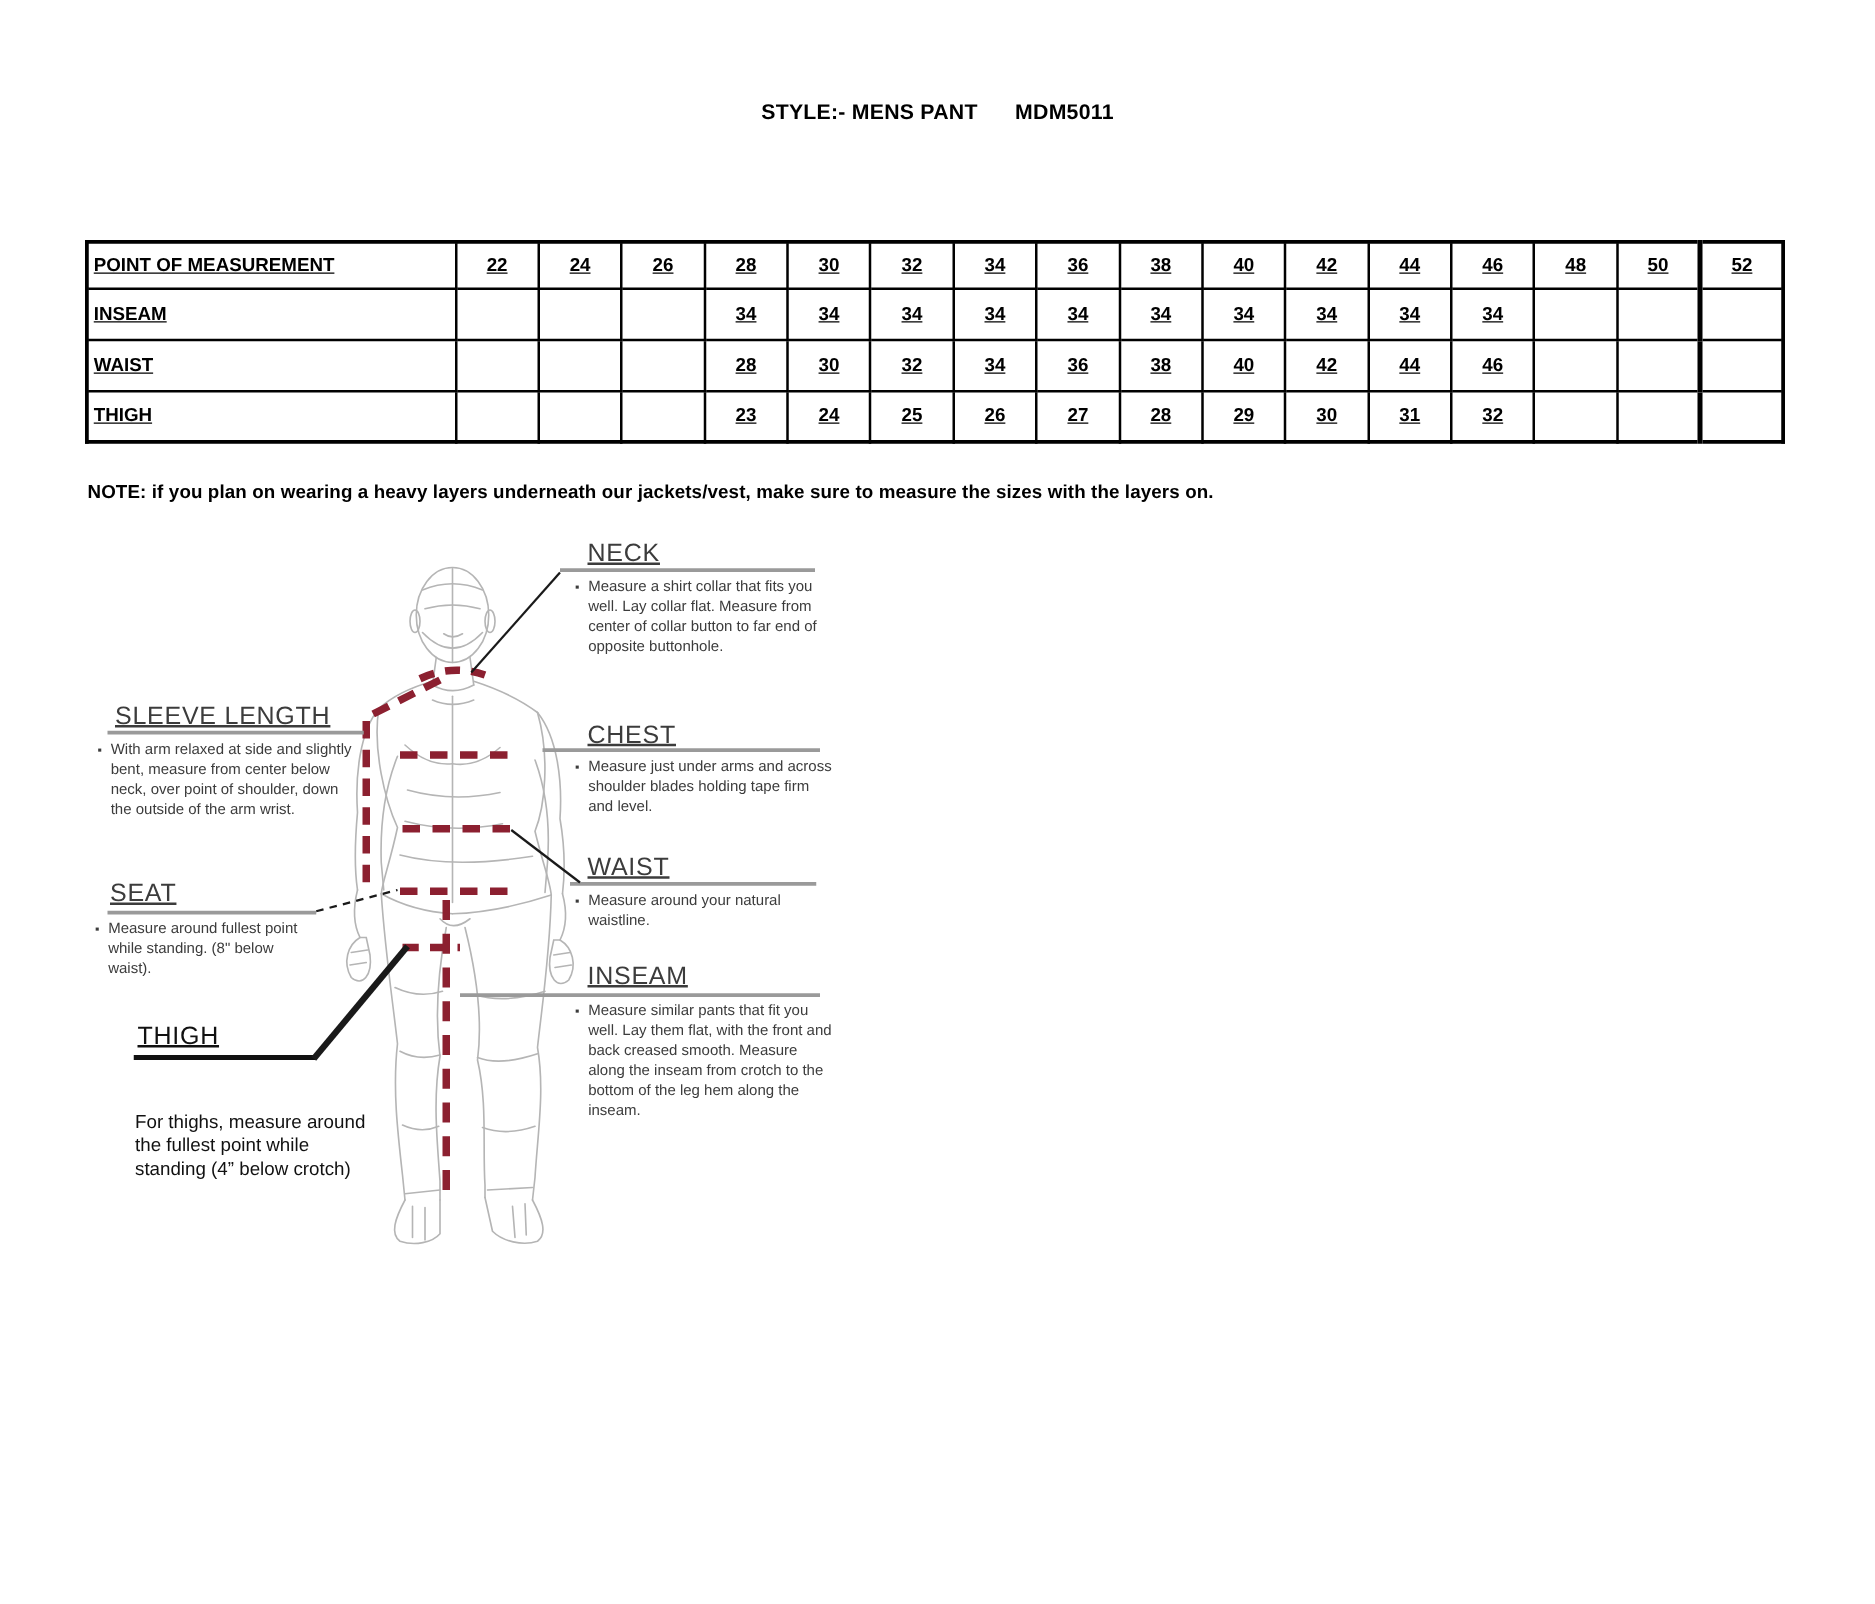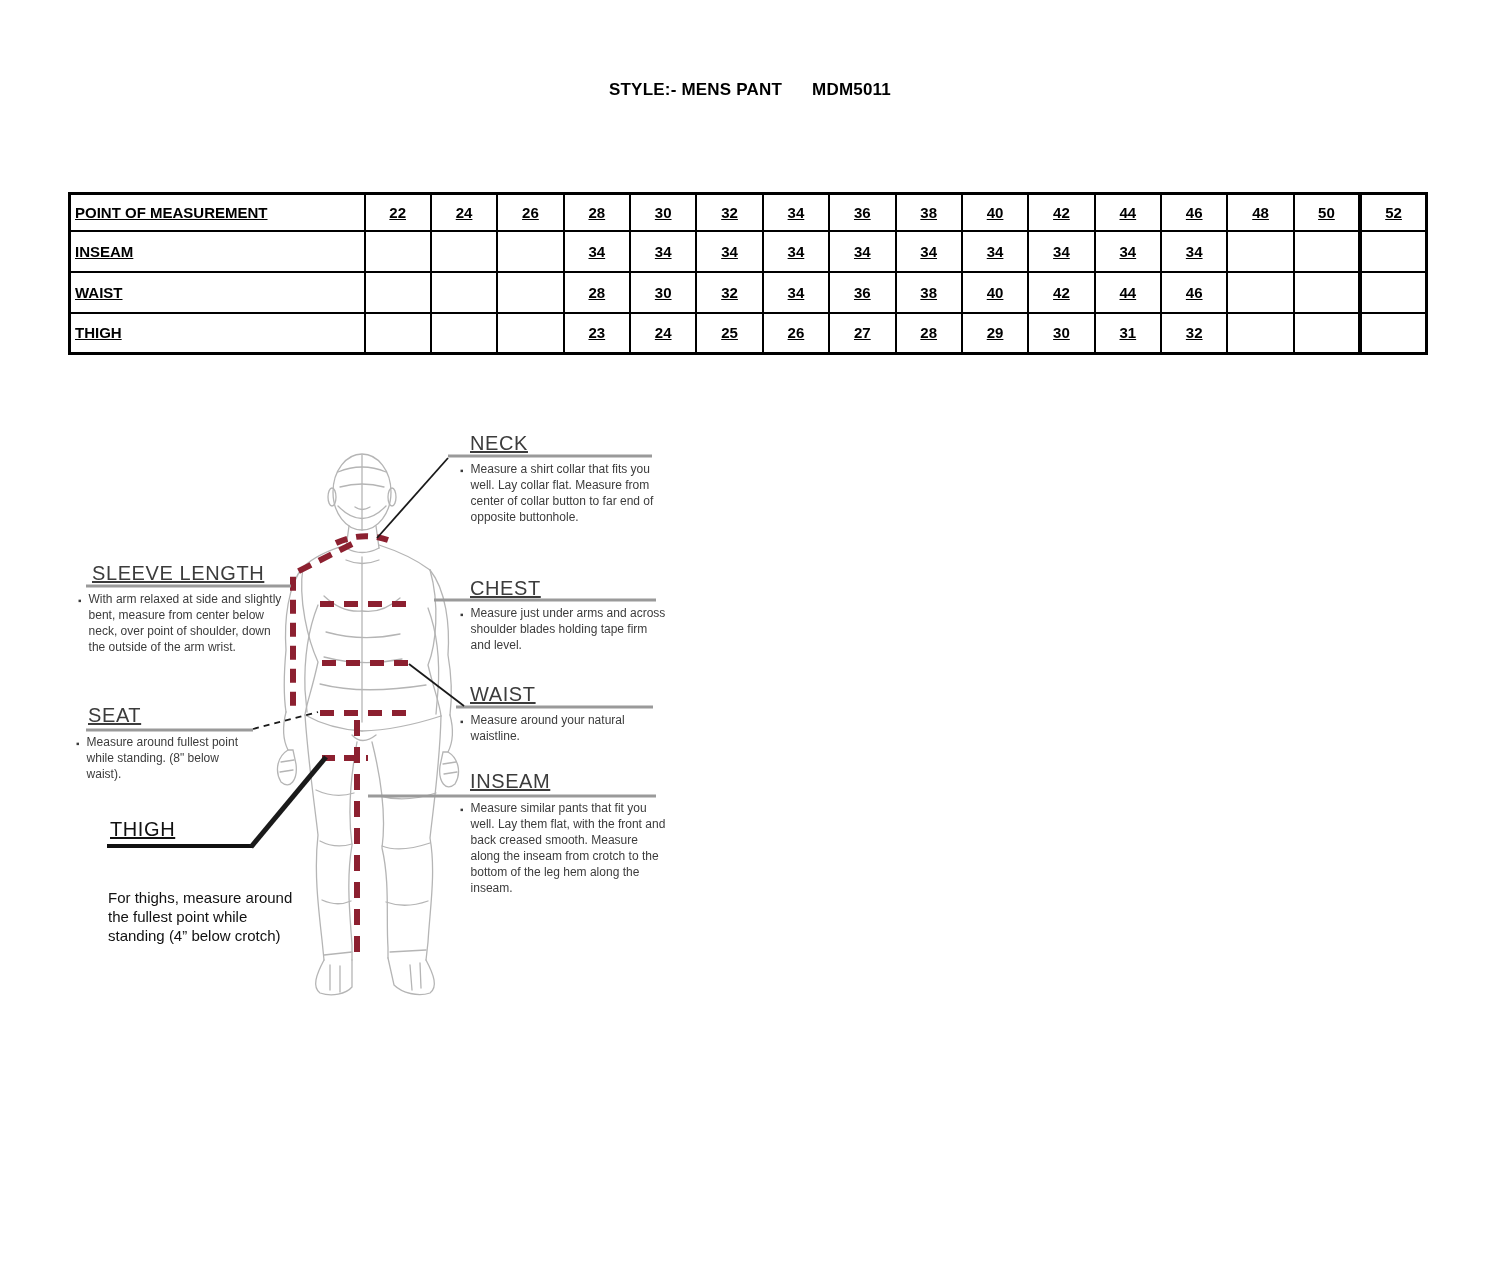--- a/index.html
+++ b/index.html
@@ -134,20 +134,21 @@
           <td>30</td>
           <td>31</td>
           <td>32</td>
           <td></td>
           <td></td>
           <td class="thick-left"></td>
         </tr>
       </tbody>
   </table>
 
+  <div class="note">NOTE: if you plan on wearing a heavy layers underneath our jackets/vest, make sure to measure the sizes with the layers on.</div>
 
   <svg class="diagram-svg" viewBox="0 420 760 620" aria-hidden="true">
 
     <g class="wire">
 
       <ellipse cx="362" cy="492" rx="29" ry="38"></ellipse>
       <ellipse cx="332" cy="497" rx="4" ry="9"></ellipse>
       <ellipse cx="392" cy="497" rx="4" ry="9"></ellipse>
       <path d="M338,472 Q362,462 386,472"></path>
       <path d="M340,487 Q362,481 384,487"></path>

